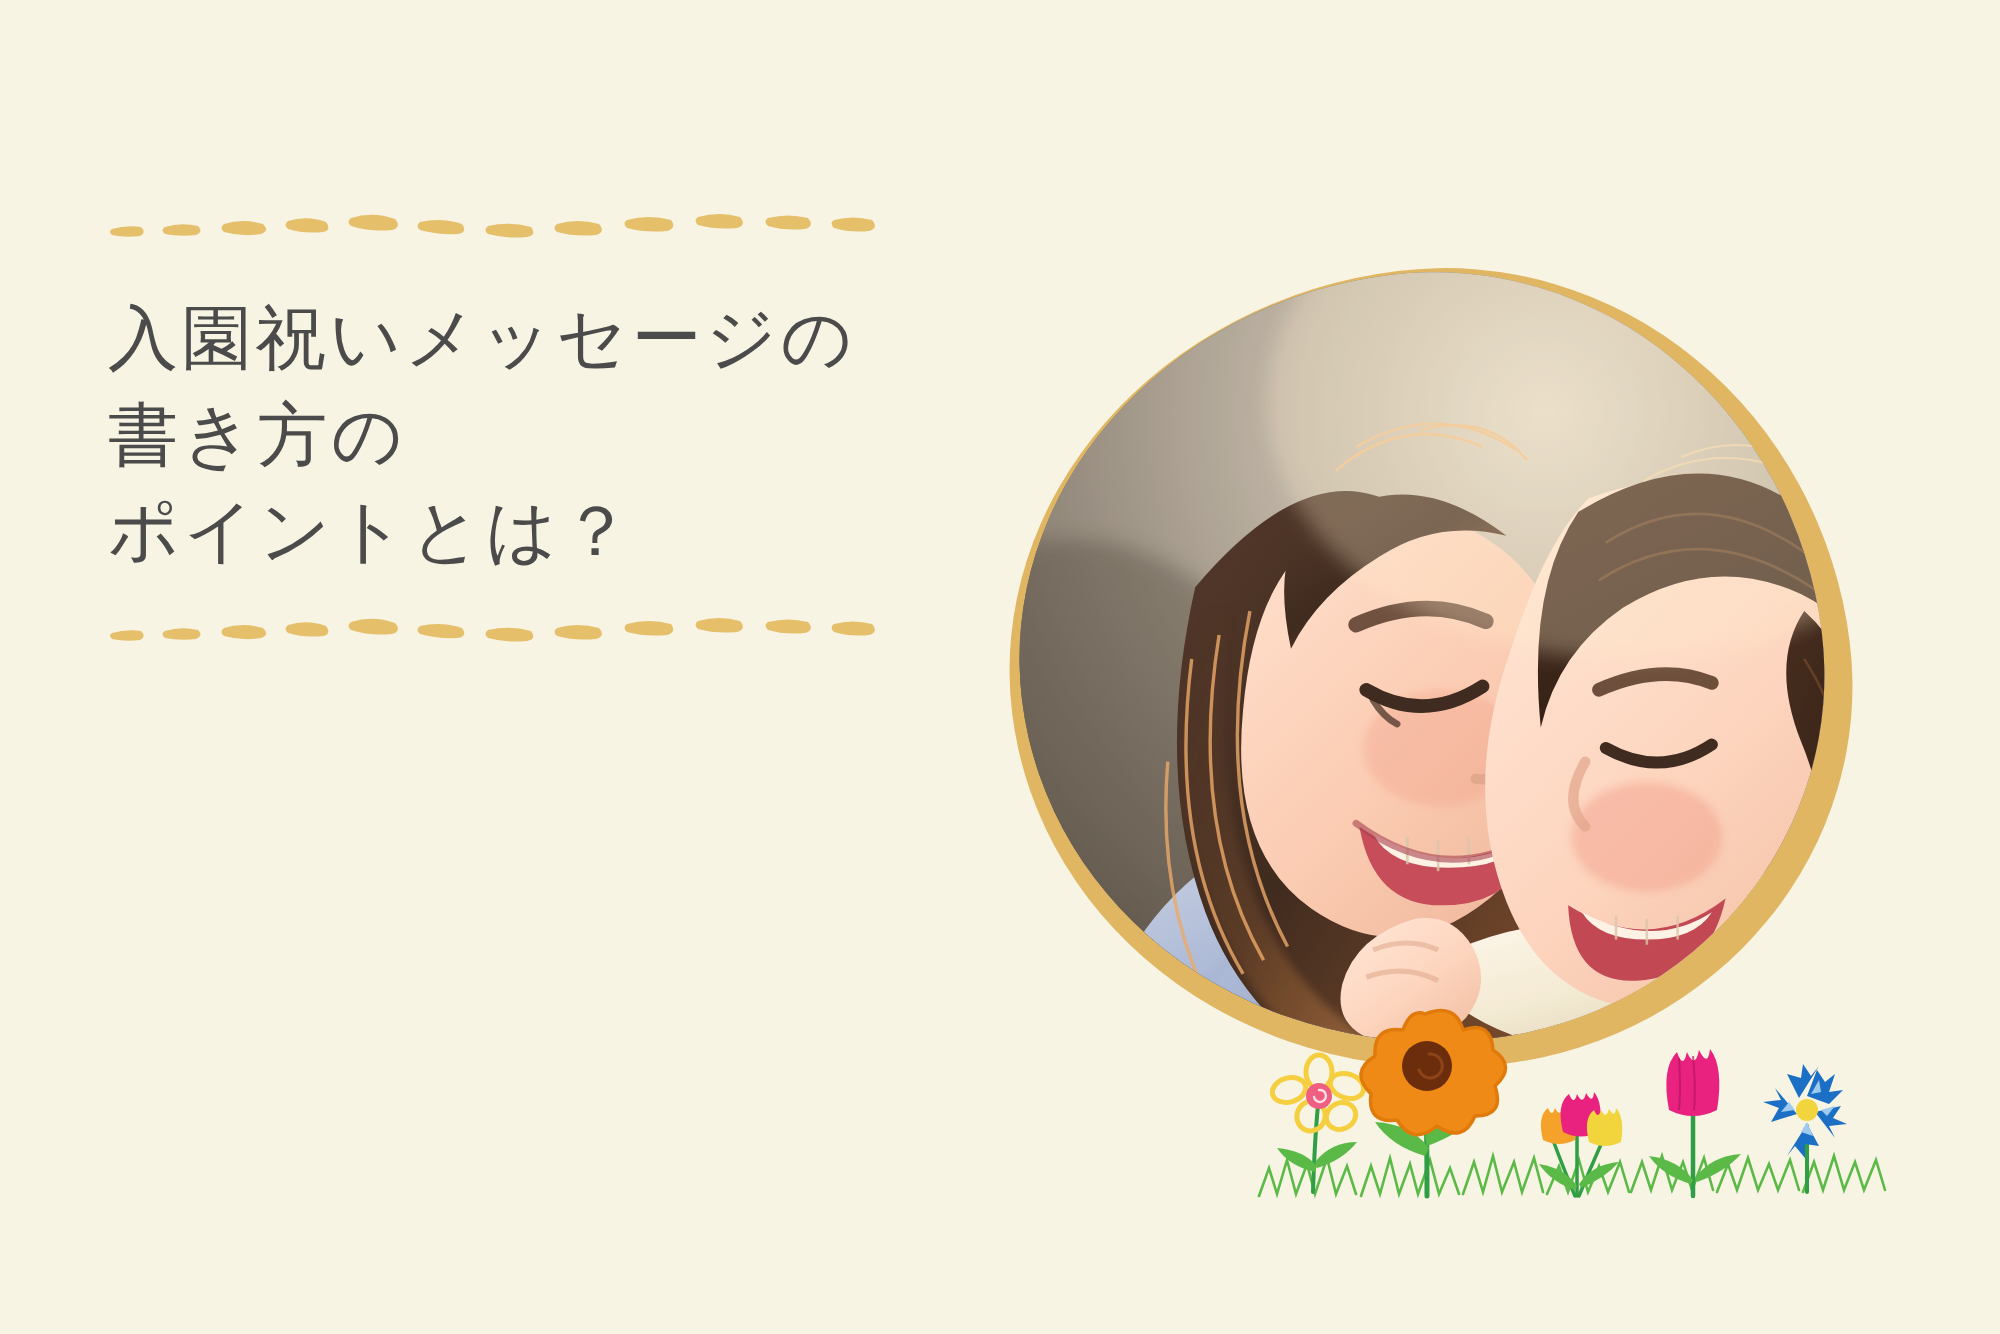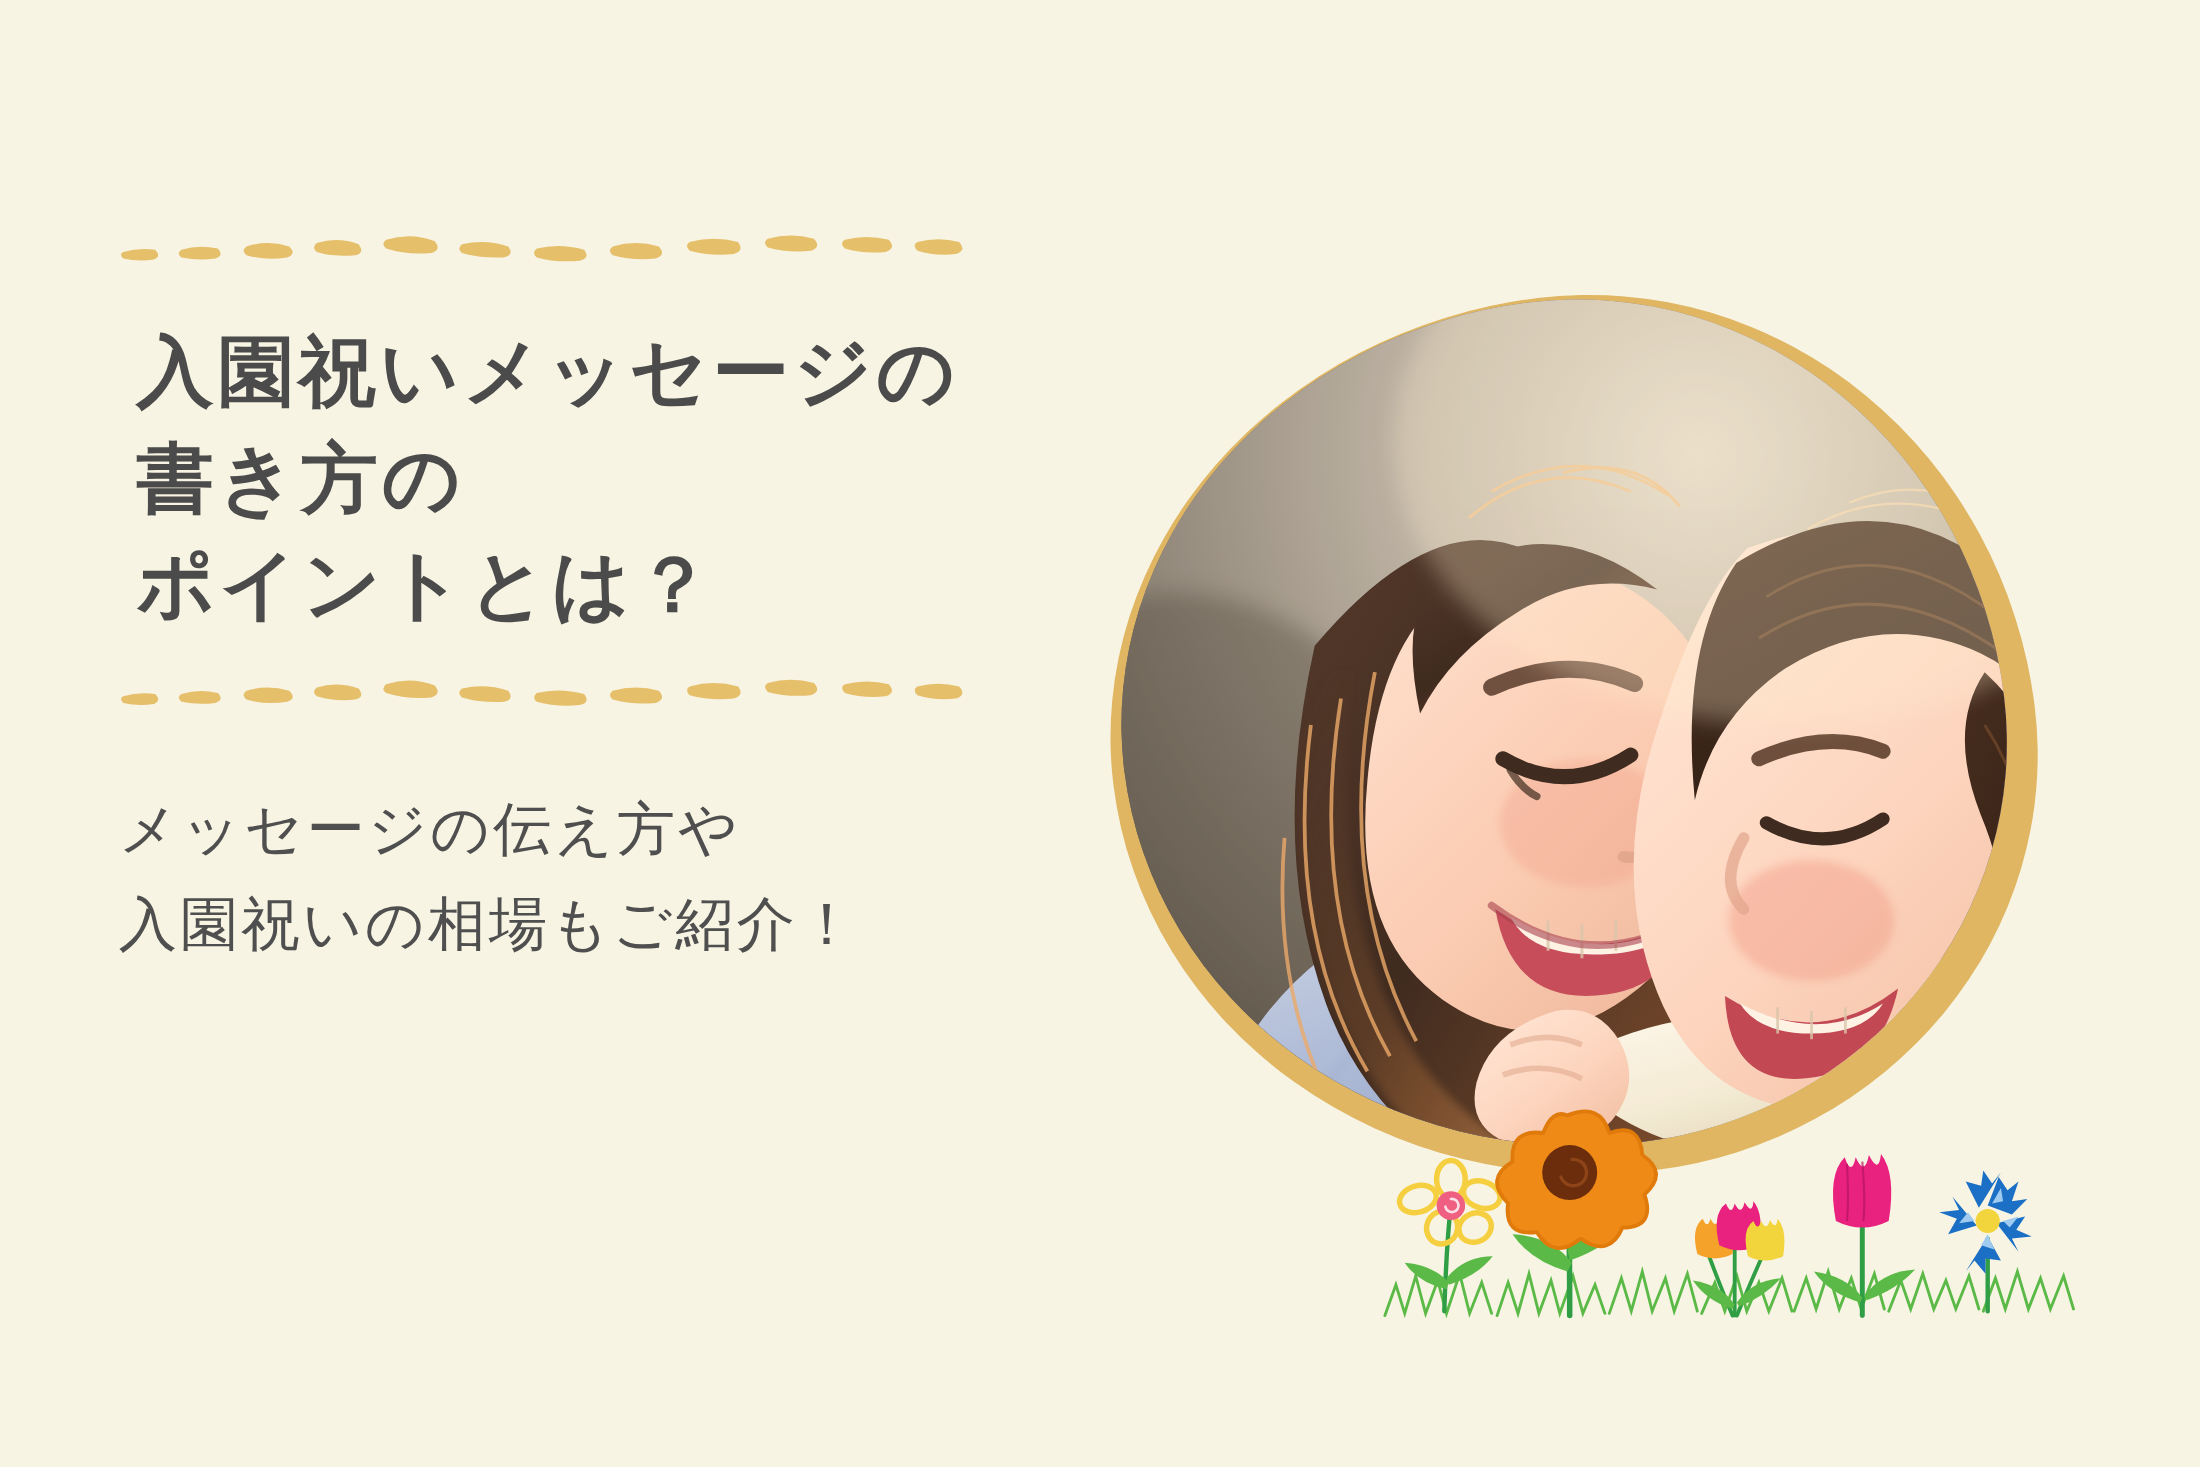--- a/index.html
+++ b/index.html
@@ -27,25 +27,25 @@
 
   .rule{
     display:block;
     width:820px;
     height:36px;
   }
   .rule-top{ margin-bottom:44px; }
   .rule-bottom{ margin-top:34px; }
 
   .headline{
-    margin:16px;
+    margin:0;
     font-size:70px;
     line-height:1.38;
     letter-spacing:0.055em;
-    font-weight:700;
+    font-weight:400;
     color:#4b4b4b;
     white-space:pre-line;
   }
 
   .subhead{
     margin:0;
     padding-top:62px;
     font-size:53px;
     line-height:1.62;
     letter-spacing:0.05em;
@@ -123,22 +123,20 @@
         <path d="M312 12 q21 -5 42 2 q6 8 -4 10 q-21 1 -38 -4 q-5 -4 0 -8 Z"></path>
         <path d="M380 16 q21 -5 43 1 q6 8 -4 10 q-21 2 -39 -3 q-5 -4 0 -8 Z"></path>
         <path d="M449 14 q21 -6 42 0 q7 8 -3 11 q-21 2 -39 -3 q-5 -4 0 -8 Z"></path>
         <path d="M519 10 q22 -6 44 0 q6 8 -4 11 q-22 2 -40 -3 q-5 -5 0 -8 Z"></path>
         <path d="M590 7 q21 -6 42 0 q7 8 -3 11 q-21 2 -39 -3 q-5 -5 0 -8 Z"></path>
         <path d="M660 8 q20 -5 40 0 q7 8 -3 11 q-20 2 -37 -3 q-5 -5 0 -8 Z"></path>
         <path d="M726 10 q19 -5 38 0 q7 8 -3 11 q-19 2 -35 -3 q-5 -5 0 -8 Z"></path>
       </g>
     </svg>
 
-    <p class="subhead">メッセージの伝え方や
-入園祝いの相場もご紹介！</p>
   </div>
 
   <div class="photo-wrap">
     <div class="photo-ring"></div>
     <div class="photo-inner">
       <svg class="photo-svg" viewBox="0 0 600 600" preserveAspectRatio="xMidYMid slice" aria-hidden="true">
         <defs>
           <radialGradient id="bgGlow" cx="62%" cy="26%" r="78%">
             <stop offset="0%" stop-color="#e2dcd0"></stop>
             <stop offset="38%" stop-color="#b3aca0"></stop>

